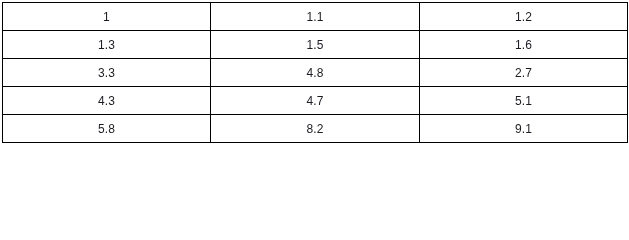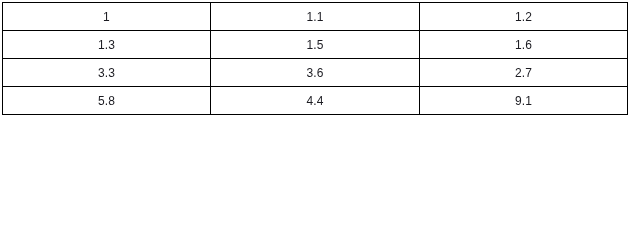--- a/index.html
+++ b/index.html
@@ -76,24 +76,29 @@
           <td>1.1</td>
           <td>1.2</td>
         </tr>
         <tr>
           <td>1.3</td>
           <td>1.5</td>
           <td>1.6</td>
         </tr>
         <tr>
           <td>3.3</td>
-          <td>3.6</td>
+          <td>4.8</td>
           <td>2.7</td>
         </tr>
         <tr>
+          <td>4.3</td>
+          <td>4.7</td>
+          <td>5.1</td>
+        </tr>
+        <tr>
           <td>5.8</td>
-          <td>4.4</td>
+          <td>8.2</td>
           <td>9.1</td>
         </tr>
       </tbody>
     </table>
   </div>
 </div>
 
 </body></html>

